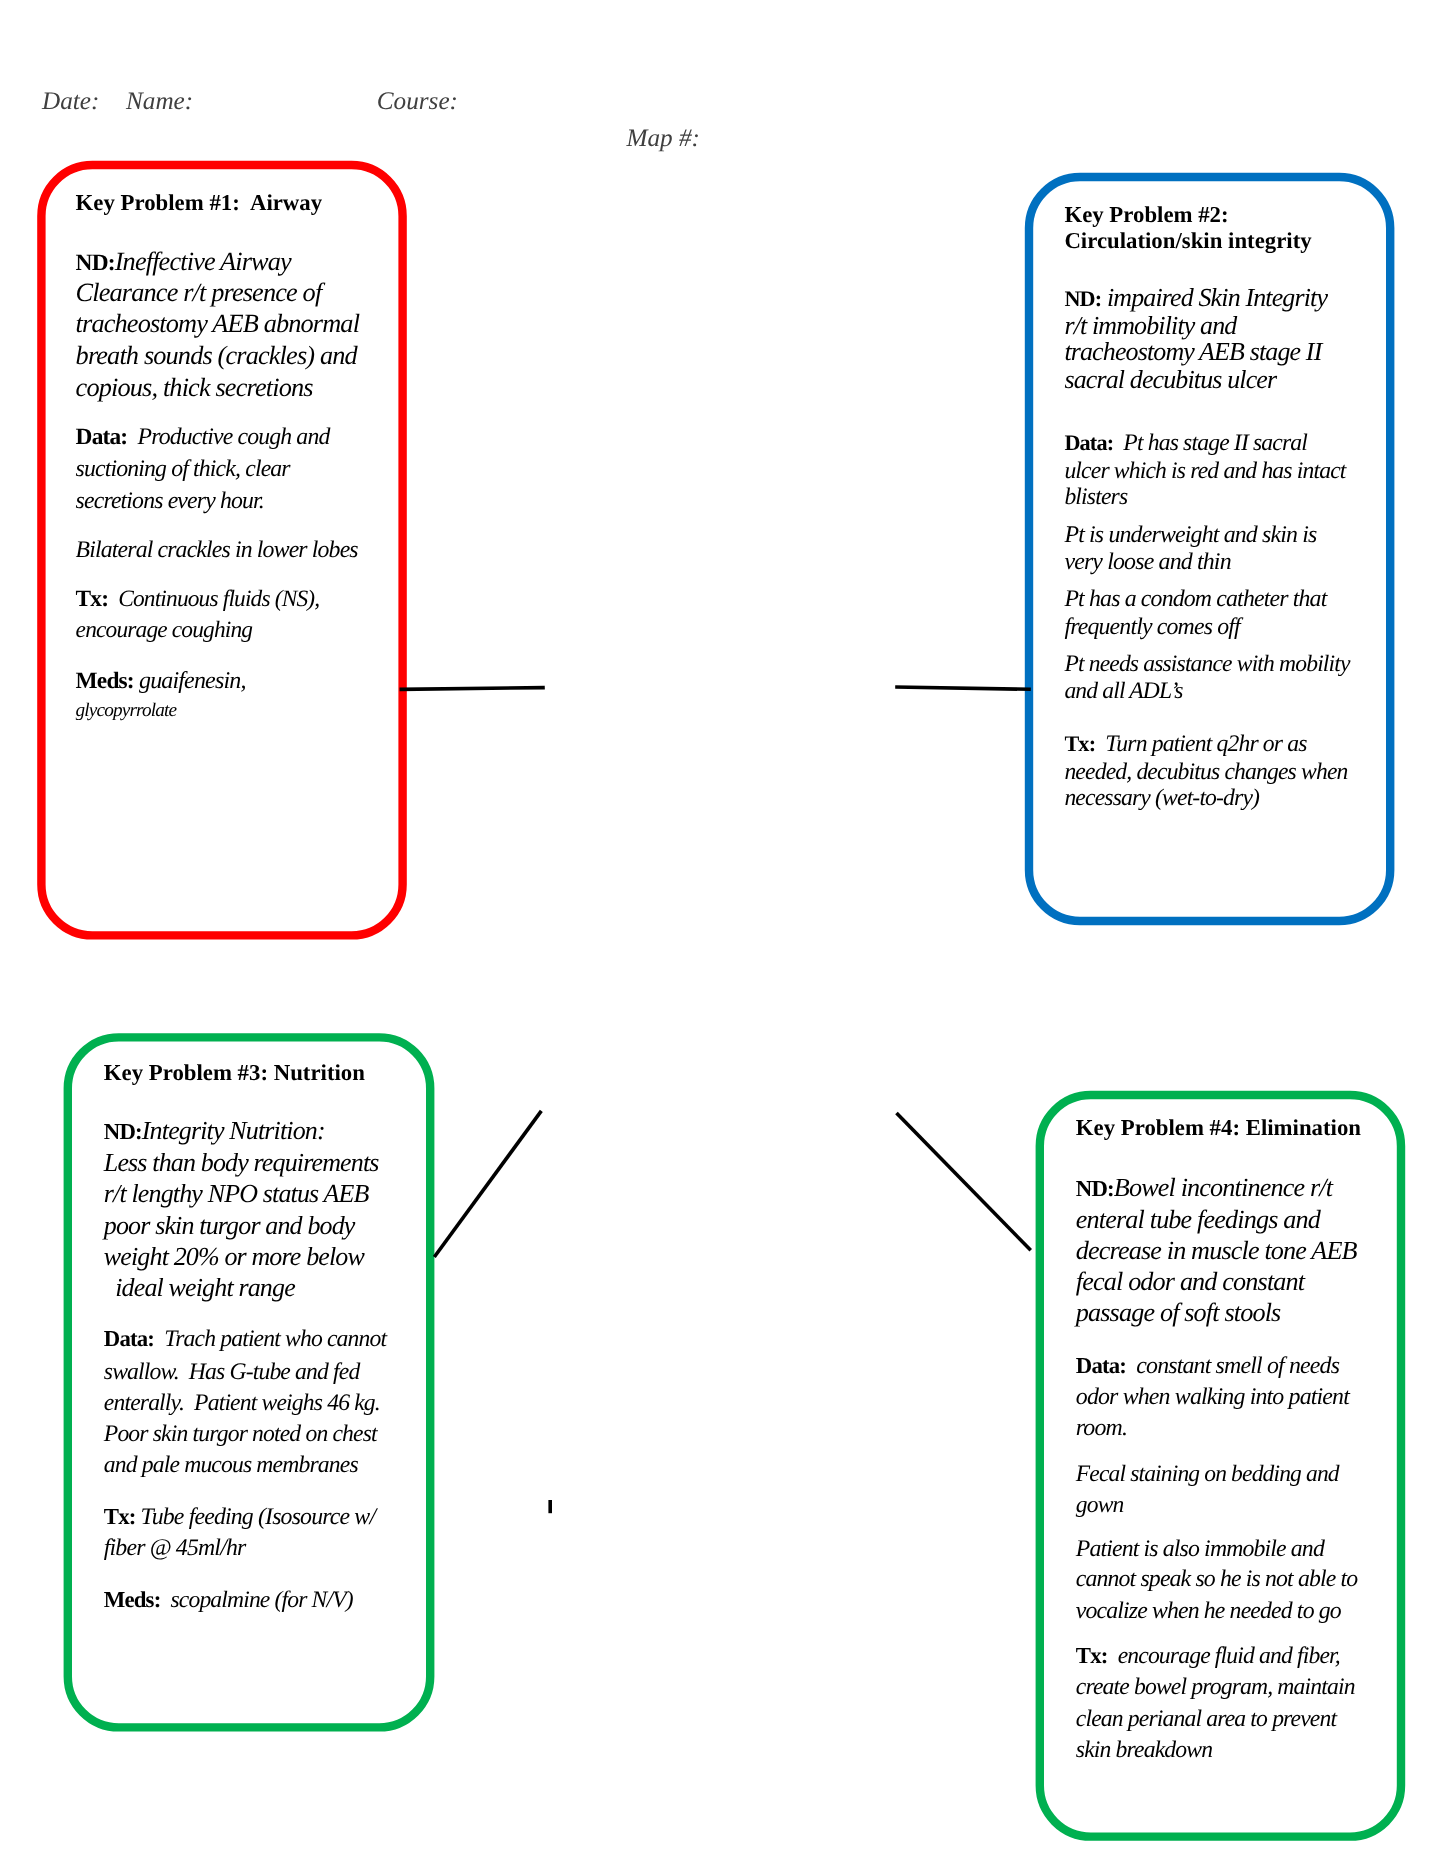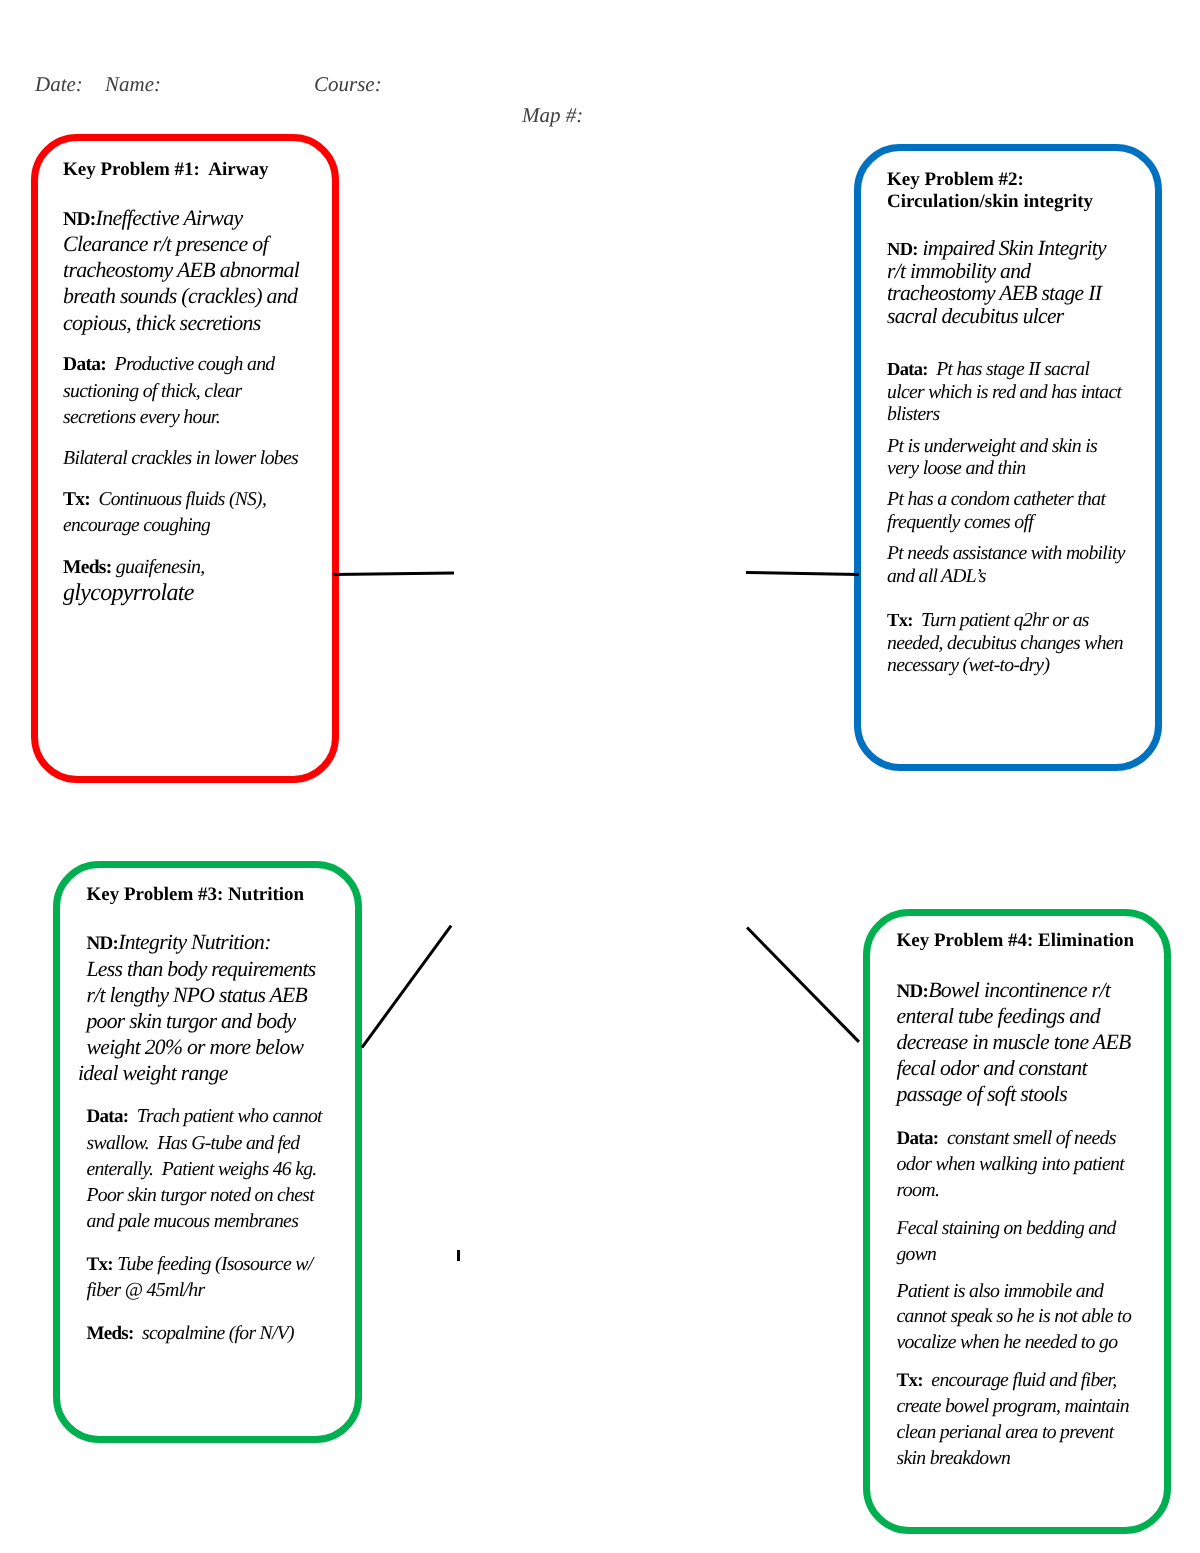--- a/index.html
+++ b/index.html
@@ -35,21 +35,21 @@
     <p class="kline" style="left:63px;top:257.2px;font-size:21.9px;letter-spacing:-0.7px;line-height:26.2px;"><span>tracheostomy AEB abnormal</span></p>
     <p class="kline" style="left:63px;top:283.4px;font-size:21.9px;letter-spacing:-0.7px;line-height:26.2px;"><span>breath sounds (crackles) and</span></p>
     <p class="kline" style="left:63px;top:309.59999999999997px;font-size:21.9px;letter-spacing:-0.7px;line-height:26.2px;"><span>copious, thick secretions</span></p>
     <p class="kline" style="left:63px;top:351.29999999999995px;font-size:19.8px;letter-spacing:-0.7px;line-height:26.2px;"><span class="lbl" style="font-size:19.5px;">Data:</span>  <span>Productive cough and</span></p>
     <p class="kline" style="left:63px;top:377.49999999999994px;font-size:19.8px;letter-spacing:-0.7px;line-height:26.2px;"><span>suctioning of thick, clear</span></p>
     <p class="kline" style="left:63px;top:403.69999999999993px;font-size:19.8px;letter-spacing:-0.7px;line-height:26.2px;"><span>secretions every hour.</span></p>
     <p class="kline" style="left:63px;top:444.49999999999994px;font-size:19.8px;letter-spacing:-0.7px;line-height:26.2px;"><span>Bilateral crackles in lower lobes</span></p>
     <p class="kline" style="left:63px;top:486.8999999999999px;font-size:19.5px;letter-spacing:-0.7px;line-height:26.2px;"><span class="lbl" style="font-size:19.5px;">Tx:</span>  <span>Continuous fluids (NS),</span></p>
     <p class="kline" style="left:63px;top:513.0999999999999px;font-size:19.5px;letter-spacing:-0.7px;line-height:26.2px;"><span>encourage coughing</span></p>
     <p class="kline" style="left:63px;top:553.9999999999999px;font-size:20.0px;letter-spacing:-0.7px;line-height:26.2px;"><span class="lbl" style="font-size:19.5px;">Meds:</span> <span>guaifenesin,</span></p>
-    <p class="kline" style="left:63px;top:580.1999999999999px;font-size:24px;letter-spacing:-0.7px;line-height:26.2px;"><span>glycopyrrolate</span></p>
+    <p class="kline" style="left:63px;top:580.1999999999999px;font-size:16px;letter-spacing:-0.7px;line-height:26.2px;"><span>glycopyrrolate</span></p>
   </div>
   <div>
     <div class="kbox" style="left:853.5px;top:144px;width:308px;height:627px;border-width:7.4px;border-color:#0070C0;border-radius:46px;"></div>
     <p class="ktitle" style="left:887px;top:168.5px;font-size:19px;line-height:22.4px;">Key Problem #2:</p>
     <p class="ktitle" style="left:887px;top:190.9px;font-size:19px;line-height:22.4px;">Circulation/skin integrity</p>
     <p class="kline" style="left:887px;top:237.3px;font-size:21.6px;letter-spacing:-0.7px;line-height:22.4px;"><span class="lbl" style="font-size:18.5px;">ND:</span> <span>impaired Skin Integrity</span></p>
     <p class="kline" style="left:887px;top:259.7px;font-size:21.6px;letter-spacing:-0.7px;line-height:22.4px;"><span>r/t immobility and</span></p>
     <p class="kline" style="left:887px;top:282.09999999999997px;font-size:21.6px;letter-spacing:-0.7px;line-height:22.4px;"><span>tracheostomy AEB stage II</span></p>
     <p class="kline" style="left:887px;top:304.49999999999994px;font-size:21.6px;letter-spacing:-0.7px;line-height:22.4px;"><span>sacral decubitus ulcer</span></p>
     <p class="kline" style="left:887px;top:358.19999999999993px;font-size:19.7px;letter-spacing:-0.7px;line-height:22.4px;"><span class="lbl" style="font-size:18.5px;">Data:</span>  <span>Pt has stage II sacral</span></p>
@@ -66,21 +66,21 @@
     <p class="kline" style="left:887px;top:653.8999999999997px;font-size:19.7px;letter-spacing:-0.7px;line-height:22.4px;"><span>necessary (wet-to-dry)</span></p>
   </div>
   <div>
     <div class="kbox" style="left:53px;top:861px;width:309px;height:582px;border-width:7.4px;border-color:#00B050;border-radius:46px;"></div>
     <p class="ktitle" style="left:86.5px;top:881.8px;font-size:19px;line-height:26.15px;">Key Problem #3: Nutrition</p>
     <p class="kline" style="left:86.5px;top:929.4px;font-size:21.65px;letter-spacing:-0.7px;line-height:26.15px;"><span class="lbl" style="font-size:19px;">ND:</span><span>Integrity Nutrition:</span></p>
     <p class="kline" style="left:86.5px;top:955.55px;font-size:21.65px;letter-spacing:-0.7px;line-height:26.15px;"><span>Less than body requirements</span></p>
     <p class="kline" style="left:86.5px;top:981.6999999999999px;font-size:21.65px;letter-spacing:-0.7px;line-height:26.15px;"><span>r/t lengthy NPO status AEB</span></p>
     <p class="kline" style="left:86.5px;top:1007.8499999999999px;font-size:21.65px;letter-spacing:-0.7px;line-height:26.15px;"><span>poor skin turgor and body</span></p>
     <p class="kline" style="left:86.5px;top:1034.0px;font-size:21.65px;letter-spacing:-0.7px;line-height:26.15px;"><span>weight 20% or more below</span></p>
-    <p class="kline" style="left:78px;top:1060.15px;font-size:21.65px;letter-spacing:-0.7px;line-height:26.15px;"><span>ideal weight range</span></p>
+    <p class="kline" style="left:96px;top:1060.15px;font-size:21.65px;letter-spacing:-0.7px;line-height:26.15px;"><span>ideal weight range</span></p>
     <p class="kline" style="left:86.5px;top:1103.45px;font-size:19.72px;letter-spacing:-0.7px;line-height:26.15px;"><span class="lbl" style="font-size:19px;">Data:</span>  <span>Trach patient who cannot</span></p>
     <p class="kline" style="left:86.5px;top:1129.6000000000001px;font-size:19.72px;letter-spacing:-0.7px;line-height:26.15px;"><span>swallow.  Has G-tube and fed</span></p>
     <p class="kline" style="left:86.5px;top:1155.7500000000002px;font-size:19.72px;letter-spacing:-0.7px;line-height:26.15px;"><span>enterally.  Patient weighs 46 kg.</span></p>
     <p class="kline" style="left:86.5px;top:1181.9000000000003px;font-size:19.72px;letter-spacing:-0.7px;line-height:26.15px;"><span>Poor skin turgor noted on chest</span></p>
     <p class="kline" style="left:86.5px;top:1208.0500000000004px;font-size:19.72px;letter-spacing:-0.7px;line-height:26.15px;"><span>and pale mucous membranes</span></p>
     <p class="kline" style="left:86.5px;top:1250.7500000000005px;font-size:19.85px;letter-spacing:-0.7px;line-height:26.15px;"><span class="lbl" style="font-size:19px;">Tx:</span> <span>Tube feeding (Isosource w/</span></p>
     <p class="kline" style="left:86.5px;top:1276.9000000000005px;font-size:19.85px;letter-spacing:-0.7px;line-height:26.15px;"><span>fiber @ 45ml/hr</span></p>
     <p class="kline" style="left:86.5px;top:1320.2000000000005px;font-size:19.65px;letter-spacing:-0.7px;line-height:26.15px;"><span class="lbl" style="font-size:19px;">Meds:</span>  <span>scopalmine (for N/V)</span></p>
   </div>
   <div>

